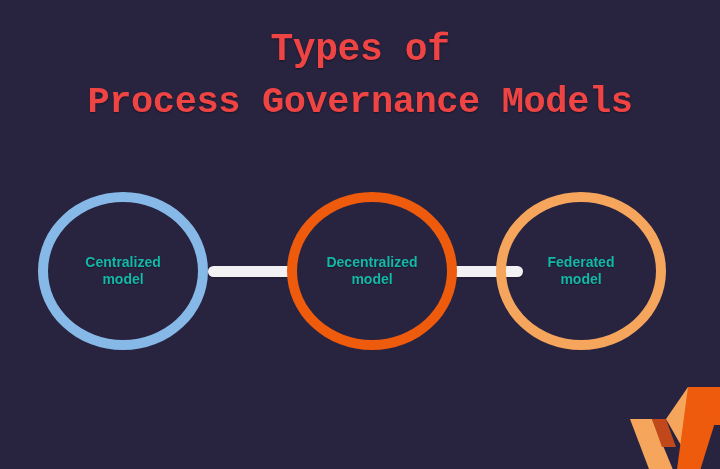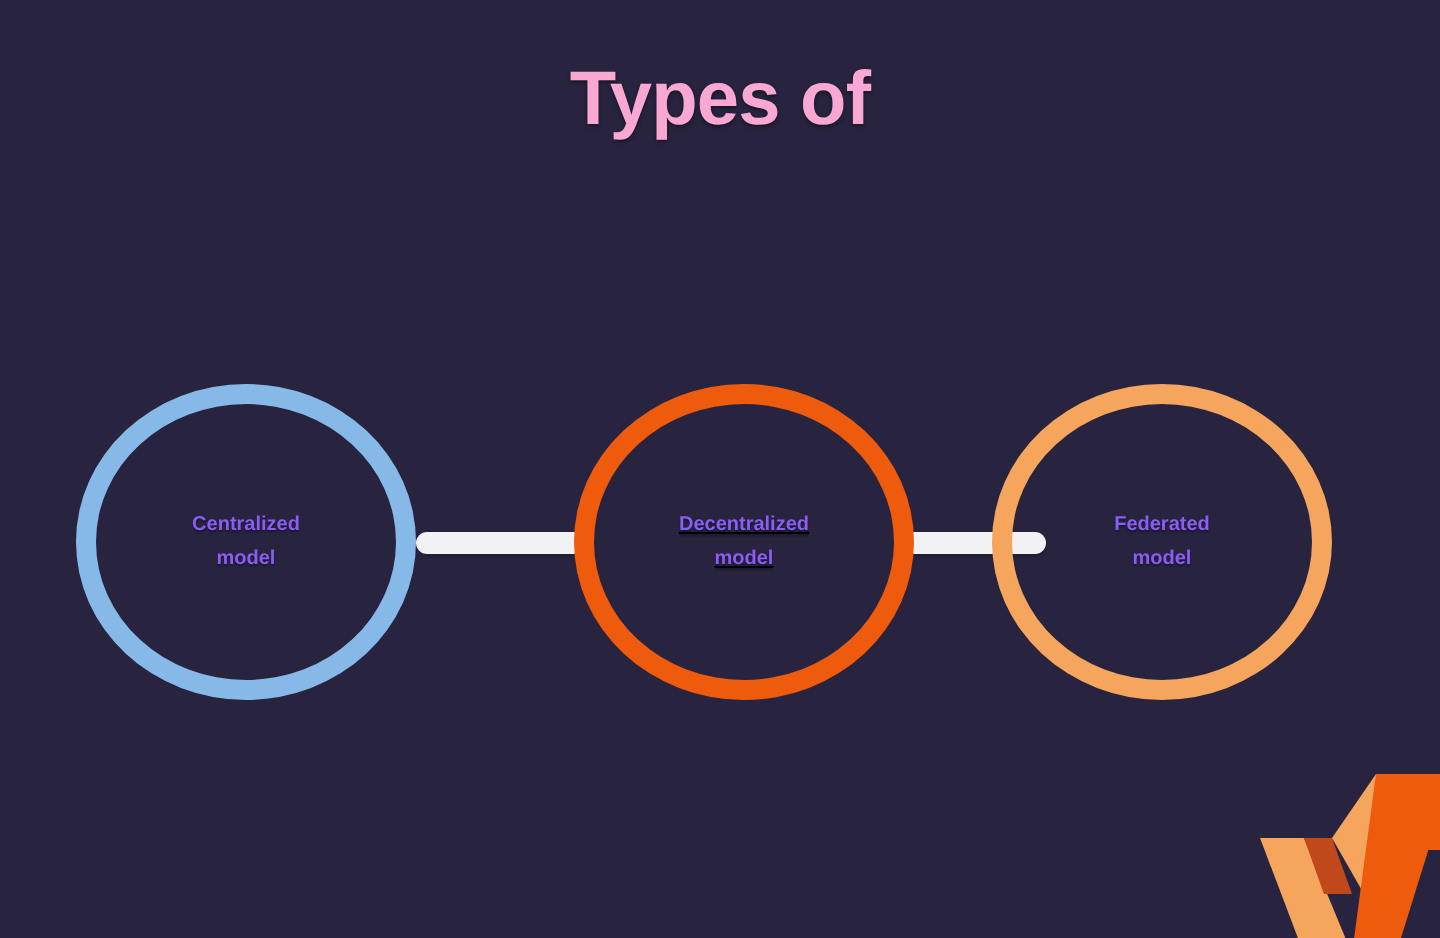--- a/index.html
+++ b/index.html
@@ -30,22 +30,22 @@
     position: absolute;
     left: 0;
     top: 24px;
     width: 720px;
     text-align: center;
     user-select: none;
   }
 
   .title-line {
     display: block;
-    color: #f9a8d4;
-    font-family: Liberation Sans, sans-serif;
+    color: #ef4444;
+    font-family: Liberation Mono, monospace;
     font-weight: bold;
     font-size: 38px;
     line-height: 52px;
     letter-spacing: -0.4px;
     text-shadow: 0 1px 2px rgba(0,0,0,0.45);
     white-space: nowrap;
   }
 
   .title-line-2 {
     font-size: 37px;
@@ -68,28 +68,28 @@
     border-radius: 50%;
     border-style: solid;
     border-width: 10px;
     display: flex;
     align-items: center;
     justify-content: center;
     background: transparent;
   }
 
   .node-1 { left: 38px;  border-color: #86b9e8; }
-  .node-2 { left: 287px; border-color: #ef5b0c; text-decoration: underline; }
+  .node-2 { left: 287px; border-color: #ef5b0c; }
   .node-3 { left: 496px; border-color: #f5a55c; }
 
   .node-label {
-    color: #8b5cf6;
+    color: #14b8a6;
     font-family: "Liberation Sans", sans-serif;
     font-weight: bold;
-    font-size: 10px;
+    font-size: 14px;
     line-height: 17px;
     text-align: center;
     width: 120px;
     text-shadow: 0 1px 1px rgba(0,0,0,0.4);
     user-select: none;
   }
 
   
   .connector {
     position: absolute;
@@ -116,20 +116,21 @@
 
   .logo svg { display: block; }
 </style>
 </head>
 <body>
 
 <div class="infographic">
 
   <div class="title-block">
     <span class="title-line title-line-1">Types of</span>
+    <span class="title-line title-line-2">Process Governance Models</span>
   </div>
 
   <div class="diagram">
 
     <div class="connector connector-1"></div>
 
     <div class="connector connector-2"></div>
 
     <div class="node node-1">
       <div class="node-label">

